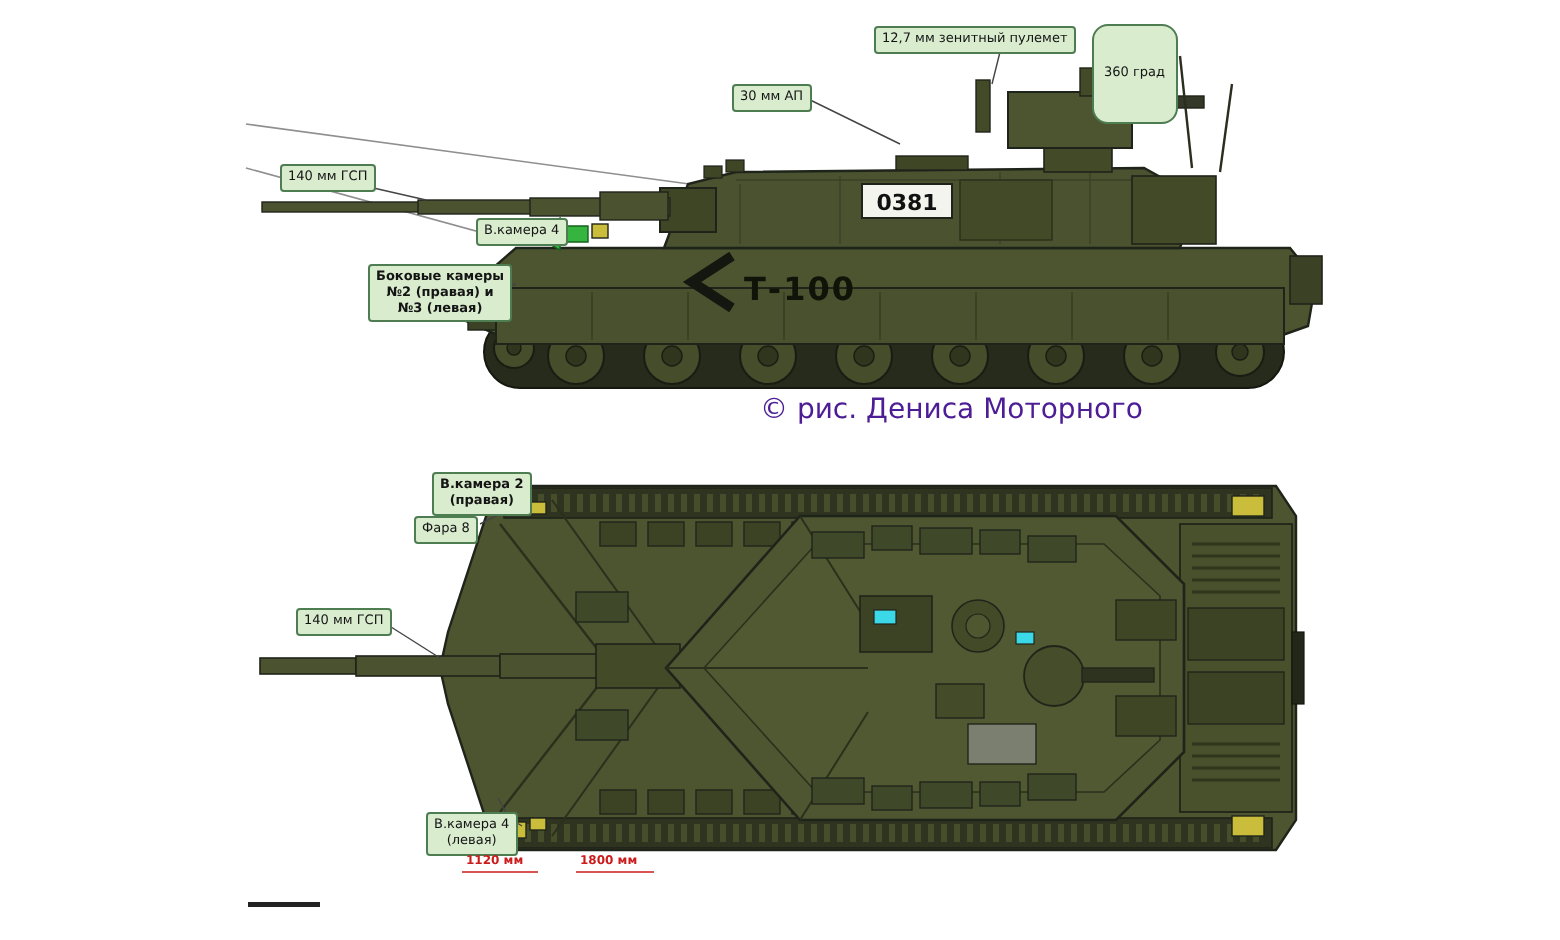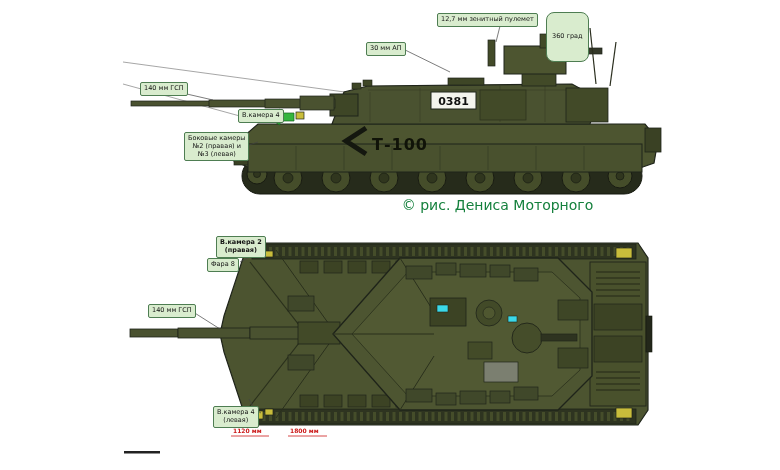--- a/index.html
+++ b/index.html
@@ -4,21 +4,21 @@
 <style>
   html,body{margin:0;padding:0;background:#fff;}
   #stage{position:relative;width:780px;height:470px;background:#ffffff;overflow:hidden;
          font-family:"DejaVu Sans",sans-serif;}
   #drawing{position:absolute;left:0;top:0;}
   .lbl{position:absolute;background:#d9ecce;border:1px solid #4e7d52;color:#141414;
        font-size:6.5px;line-height:1.2;padding:2px 3px;text-align:center;
        border-radius:2px;white-space:pre-line;z-index:5;}
   .lbl.round{border-radius:8px;padding:20px 5px;}
   .dim{position:absolute;color:#cc1b1b;font-size:6px;font-weight:bold;z-index:5;white-space:nowrap;}
-  .copy{position:absolute;left:380px;width:235px;text-align:center;color:#15803d;z-index:5;}
+  .copy{position:absolute;left:380px;width:235px;text-align:left;color:#4c1d95;z-index:5;}
   .copy1{top:197px;font-size:14px;}
   .copy2{top:211px;font-size:15px;font-weight:bold;letter-spacing:0.3px;}
 </style>
 </head>
 <body>
 
 <div id="stage">
 
   <svg id="drawing" width="780" height="470" viewBox="0 0 780 470">
 
@@ -230,21 +230,21 @@
     </g>
 
     <rect x="124" y="451" width="36" height="2.5" fill="#222"></rect>
   </svg>
 
   <div class="lbl" style="left:437px;top:13px;">12,7 мм зенитный пулемет</div>
   <div class="lbl round" style="left:546px;top:12px;">360 град</div>
   <div class="lbl" style="left:366px;top:42px;">30 мм АП</div>
   <div class="lbl" style="left:140px;top:82px;">140 мм ГСП</div>
   <div class="lbl" style="left:238px;top:109px;">В.камера 4</div>
-  <div class="lbl" style="left:184px;top:132px;">Боковые камеры
+  <div class="lbl" style="left:184px;top:132px;font-weight:bold;">Боковые камеры
 №2 (правая) и
 №3 (левая)</div>
 
   <div class="lbl" style="left:216px;top:236px;font-weight:bold;">В.камера 2
 (правая)</div>
   <div class="lbl" style="left:207px;top:258px;">Фара 8</div>
   <div class="lbl" style="left:148px;top:304px;">140 мм ГСП</div>
   <div class="lbl" style="left:217px;top:394px;margin-top:12px;">Фара 2</div>
   <div class="lbl" style="left:213px;top:406px;">В.камера 4
 (левая)</div>

